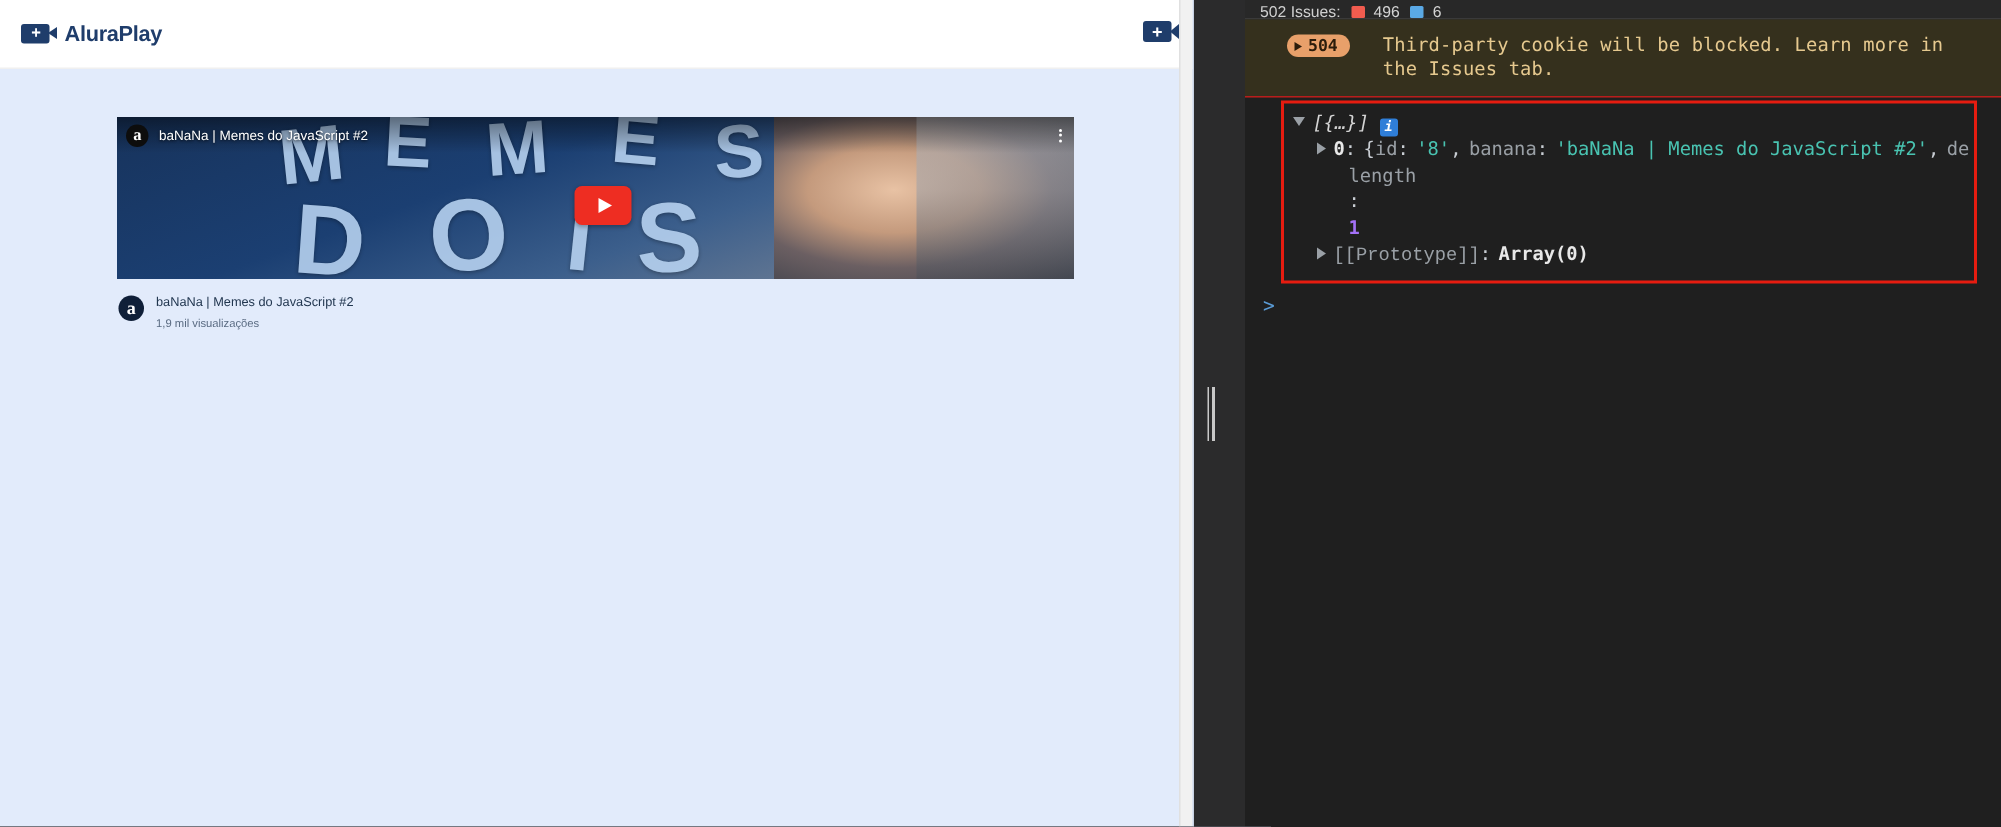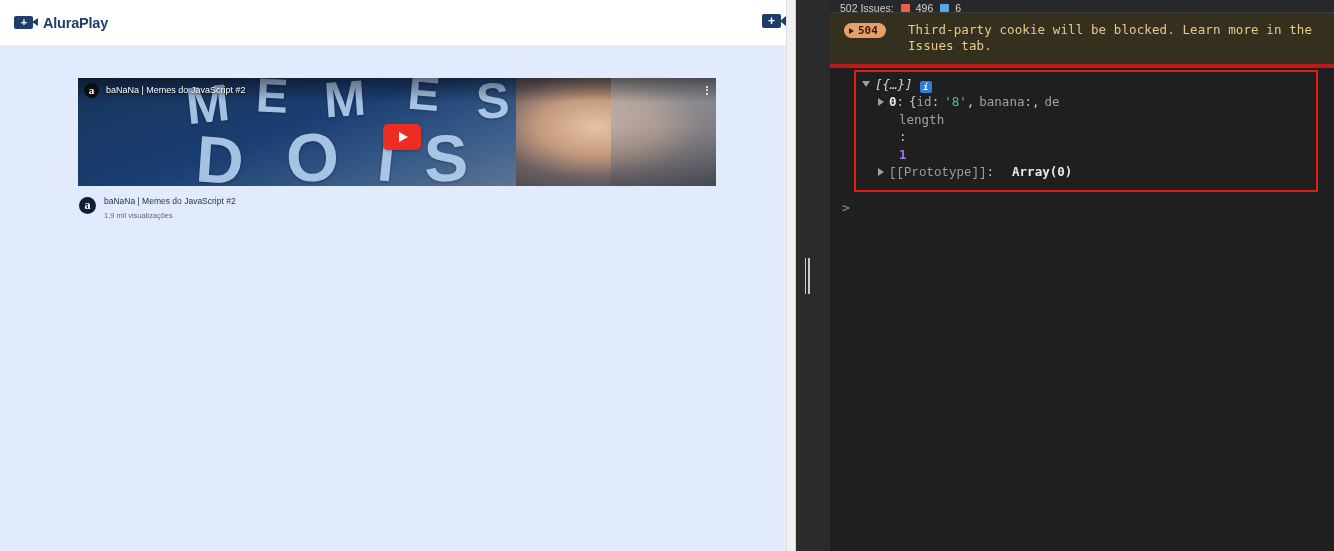--- a/index.html
+++ b/index.html
@@ -283,24 +283,24 @@
   .chip-warn {
     width: 9px; height: 8px;
     background: #5aa9e6;
     border-radius: 1px;
     display: inline-block;
   }
   .issues-count { color: #d4d4d4; font-size: 10.5px; }
 
   .warning-row {
     background: #35301d;
-    border-bottom: 4px solid #b91c1c;
+    border-bottom: 1px solid #b91c1c;
     display: flex;
     align-items: flex-start;
-    padding: 9px 10px 9px 14px;
+    padding: 9px 10px 9px 28px;
     min-height: 41px;
   }
   .warn-badge {
     background: #e8a06a;
     color: #2b1c0b;
     border-radius: 9px;
     padding: 1px 8px 1px 5px;
     font-size: 11px;
     font-weight: bold;
     display: inline-flex; align-items: center; gap: 4px;
@@ -524,35 +524,36 @@
         <span class="arrow-right"></span>
         <span class="tok-idx">0</span>
           <span class="tok-punc">:</span>
           <span class="tok-punc" style="margin-left:5px">{</span>
           <span class="tok-prop">id</span>
           <span class="tok-punc">:</span>
           <span class="tok-str" style="margin-left:5px">'8'</span>
           <span class="tok-punc">,</span>
           <span class="tok-prop" style="margin-left:5px">banana</span>
           <span class="tok-punc">:</span>
+          <span class="tok-str" style="margin-left:5px">'baNaNa | Memes do JavaScript #2'</span>
           <span class="tok-punc">,</span>
           <span class="tok-prop" style="margin-left:5px">de</span>
       </div>
 
       <div class="cline indent2">
         <span class="tok-prop">length</span>
           <span class="tok-punc">:</span>
           <span class="tok-num" style="margin-left:5px">1</span>
       </div>
 
       <div class="cline indent1">
         <span class="arrow-right"></span>
         <span class="tok-proto">[[Prototype]]</span>
           <span class="tok-punc">:</span>
-          <span class="tok-array" style="margin-left:18px">Array(0)</span>
+          <span class="tok-array" style="margin-left:5px">Array(0)</span>
       </div>
 
     </div>
 
     <div class="console-prompt">
       <span class="prompt-arrow">&gt;</span>
       <input class="prompt-input" type="text" value="" style="">
     </div>
 
   </div>

